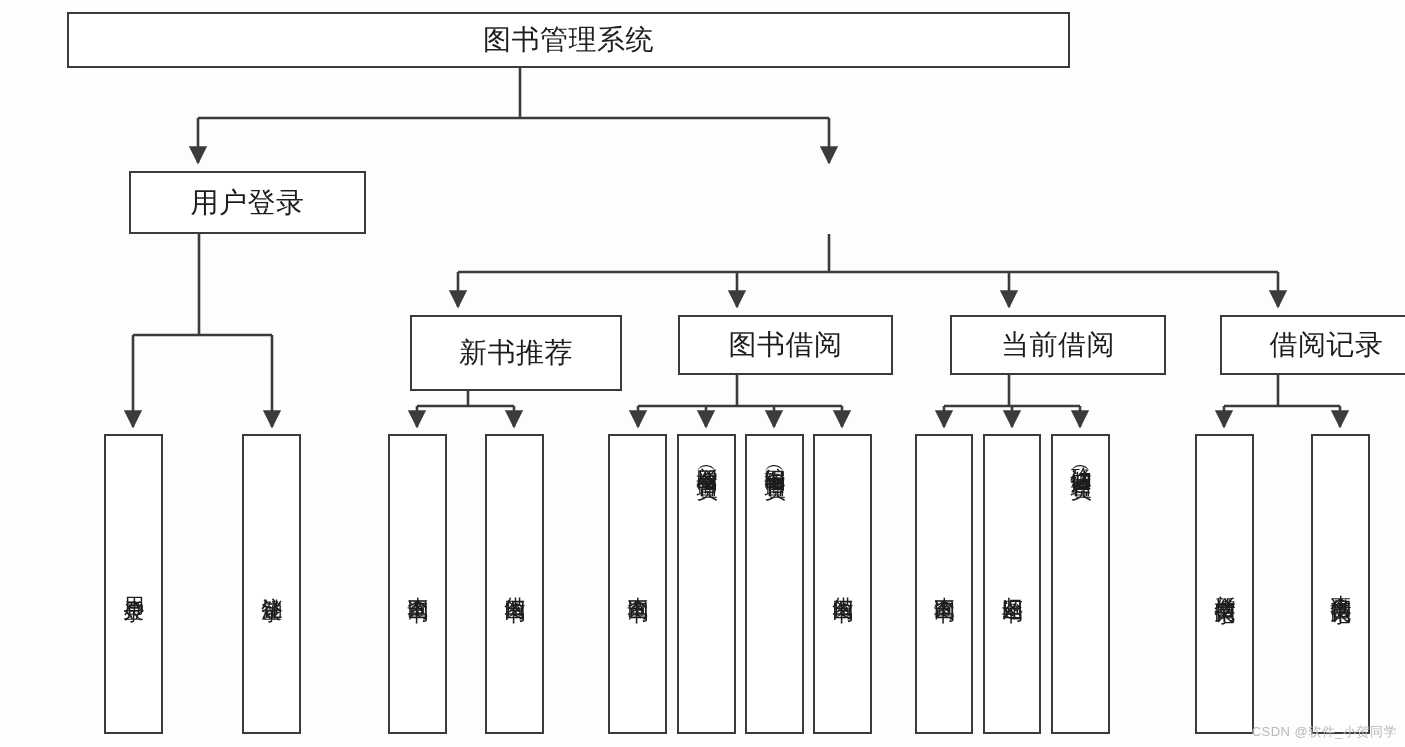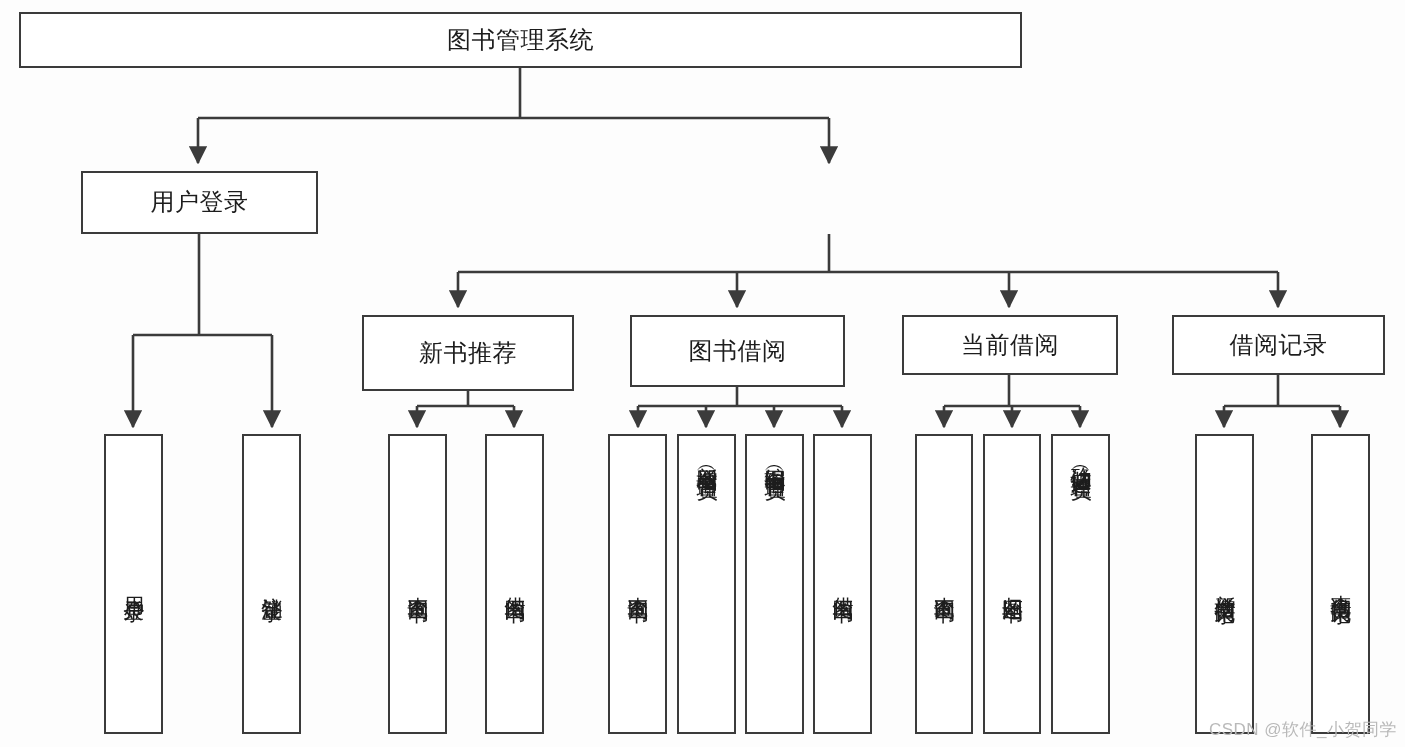--- a/index.html
+++ b/index.html
@@ -29,43 +29,44 @@
     box-sizing: border-box;
     background: #ffffff;
     border: 2px solid #3b3b3b;
     display: flex;
     align-items: center;
     justify-content: center;
     color: #1d1d1d;
     letter-spacing: 0.5px;
   }
   .node.h {
-    font-size: 24px;
+    font-size: 28px;
     line-height: 1.2;
     white-space: nowrap;
+    margin-left: 48px;
   }
   .node.v {
     writing-mode: vertical-rl;
     text-orientation: upright;
     font-size: 21px;
     line-height: 1.28;
     align-items: center;
     justify-content: flex-start;
     padding-top: 14px;
     letter-spacing: 2px;
   }
   .node.v.center {
     justify-content: center;
     padding-top: 0;
   }
   .watermark {
     position: absolute;
     right: 8px;
     bottom: 6px;
-    font-size: 17px;
+    font-size: 13px;
     color: #b9b9b9;
     white-space: nowrap;
     letter-spacing: 0.5px;
   }
 </style>
 </head>
 <body>
 
 <div id="canvas">
 
@@ -123,21 +124,21 @@
     <span>图书管理系统</span>
   </div>
 
   <div class="node h" style="left:81px; top:171px; width:237px; height:63px;">
     <span>用户登录</span>
   </div>
 
   <div class="node h" style="left:362px; top:315px; width:212px; height:76px;">
     <span>新书推荐</span>
   </div>
-  <div class="node h" style="left:630px; top:315px; width:215px; height:72px;">
+  <div class="node h" style="left:630px; top:315px; width:215px; height:60px;">
     <span>图书借阅</span>
   </div>
   <div class="node h" style="left:902px; top:315px; width:216px; height:60px;">
     <span>当前借阅</span>
   </div>
   <div class="node h" style="left:1172px; top:315px; width:213px; height:60px;">
     <span>借阅记录</span>
   </div>
 
   <div class="node v center" style="left:104px; top:434px; width:59px; height:300px;">

